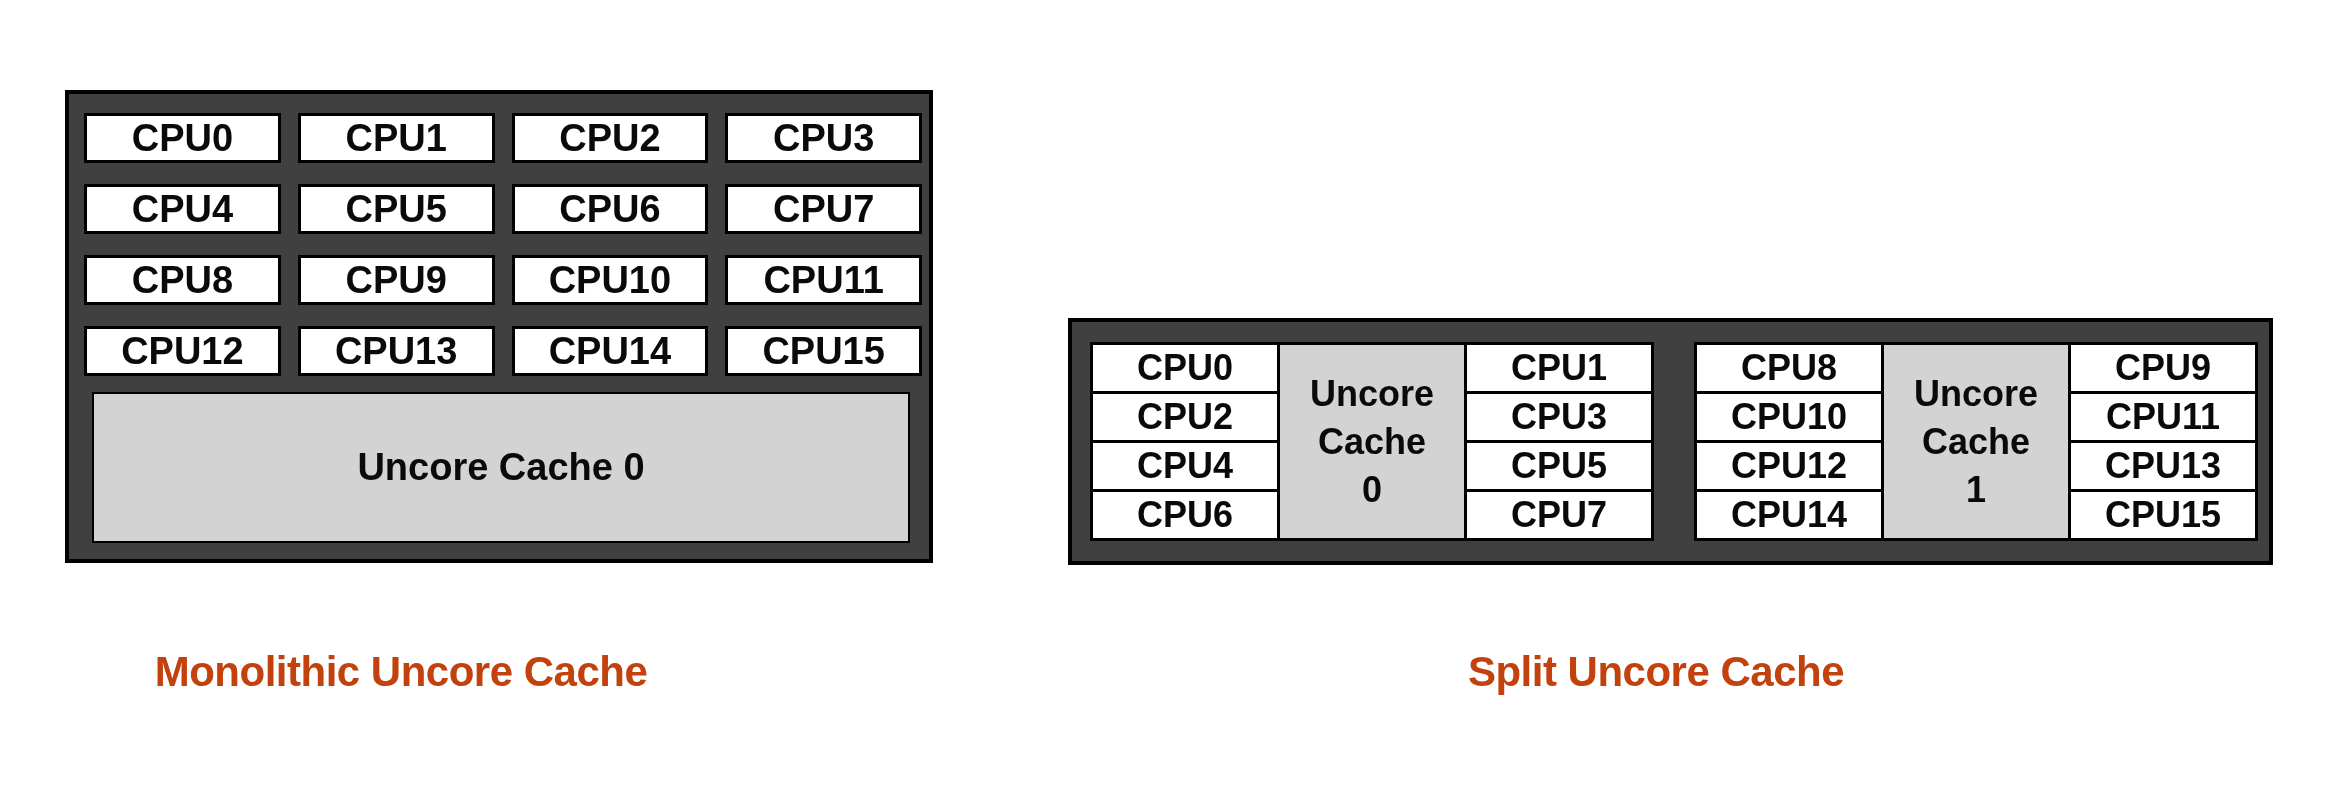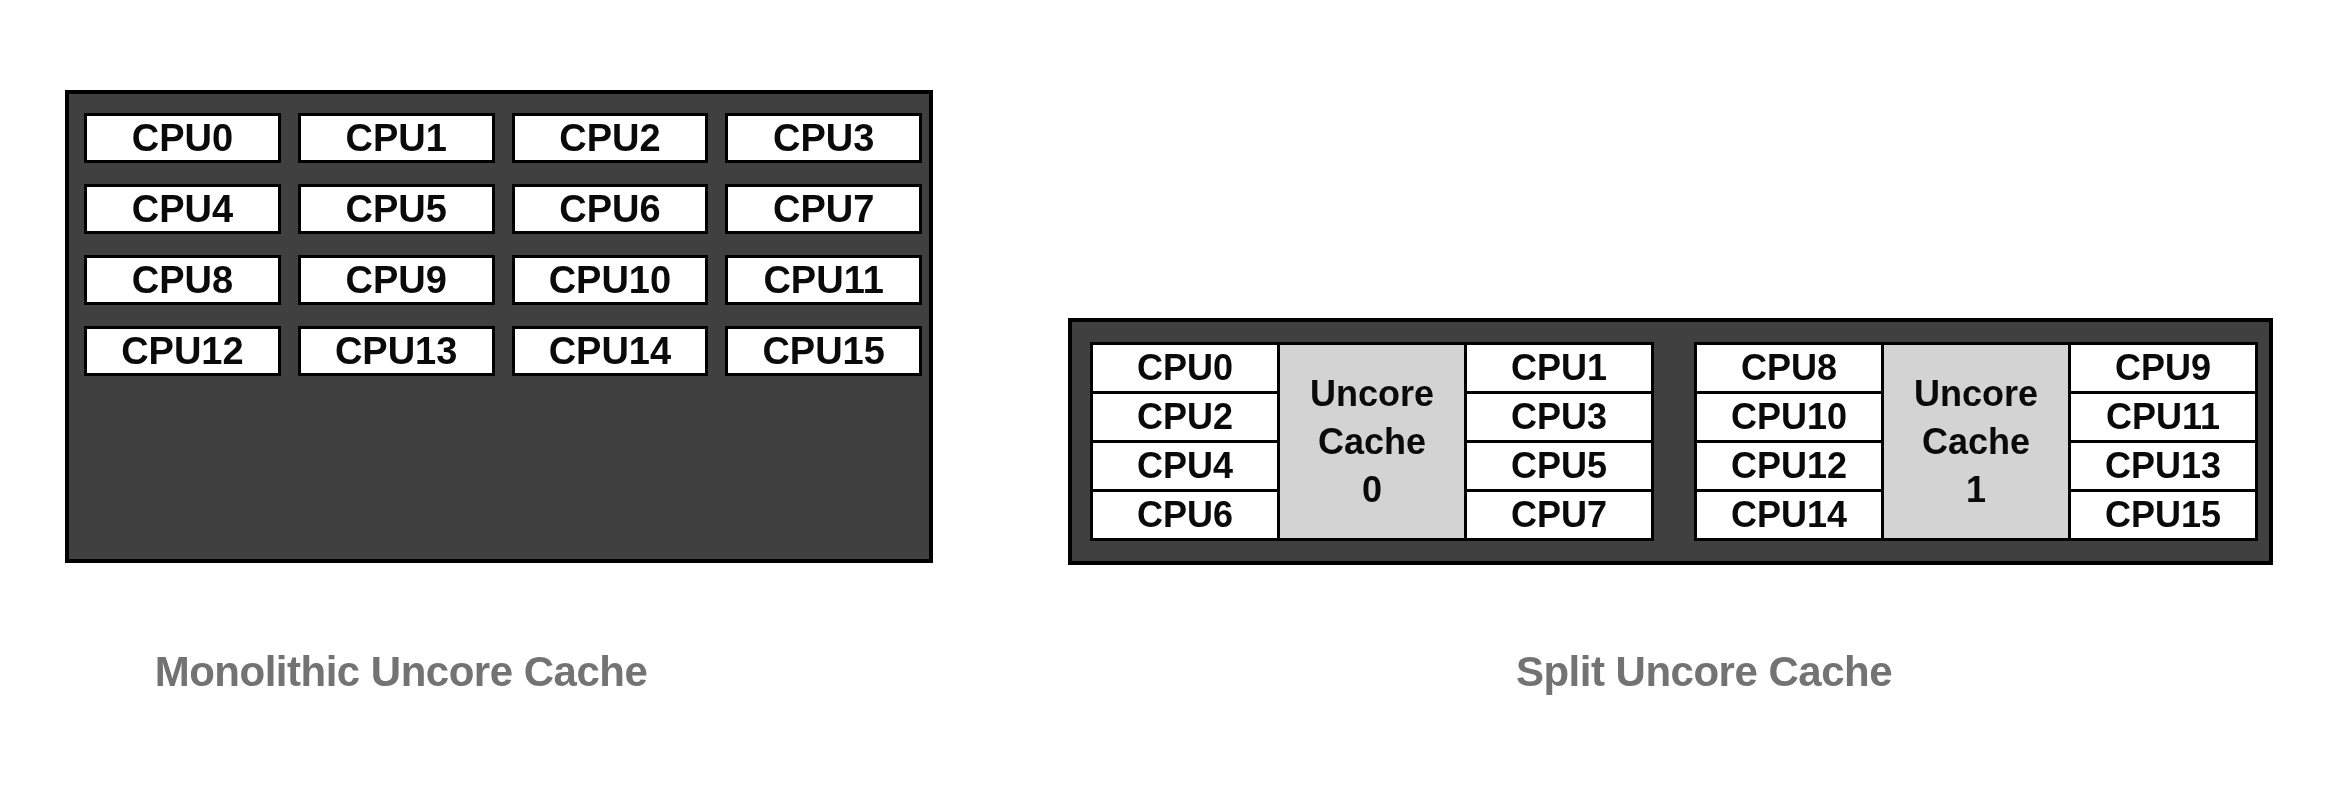--- a/index.html
+++ b/index.html
@@ -18,21 +18,21 @@
 
   
   .diagram {
     position: absolute;
     box-sizing: border-box;
     border: 4px solid #000;
     background: #404040;
   }
   .label-text {
     font-weight: bold;
-    color: #737373;
+    color: #c2410c;
   }
 
   
   #mono-diagram {
     left: 65px;
     top: 90px;
     width: 868px;
     height: 473px;
   }
   .cpu-grid {
@@ -124,21 +124,21 @@
   .caption {
     position: absolute;
     top: 648px;
     transform: translateX(-50%);
     white-space: nowrap;
     font-size: 42px;
     font-weight: bold;
     letter-spacing: -0.5px;
   }
   #caption-mono  { left: 401px; }
-  #caption-split { left: 1704px; }
+  #caption-split { left: 1656px; }
 </style>
 </head>
 <body>
 
 <div class="diagram" id="mono-diagram">
   <div class="cpu-grid">
     <div class="cpu-box">CPU0</div>
     <div class="cpu-box">CPU1</div>
     <div class="cpu-box">CPU2</div>
     <div class="cpu-box">CPU3</div>
@@ -148,20 +148,21 @@
     <div class="cpu-box">CPU7</div>
     <div class="cpu-box">CPU8</div>
     <div class="cpu-box">CPU9</div>
     <div class="cpu-box">CPU10</div>
     <div class="cpu-box">CPU11</div>
     <div class="cpu-box">CPU12</div>
     <div class="cpu-box">CPU13</div>
     <div class="cpu-box">CPU14</div>
     <div class="cpu-box">CPU15</div>
   </div>
+  <div class="uncore-wide uncore-fill" style="background: rgb(211, 211, 211);">Uncore Cache 0</div>
 </div>
 
 <div class="diagram" id="split-diagram">
 
   <div class="cluster" id="cluster-0">
     <div class="cpu-stack">
       <div class="cpu-cell">CPU0</div>
       <div class="cpu-cell">CPU2</div>
       <div class="cpu-cell">CPU4</div>
       <div class="cpu-cell">CPU6</div>

